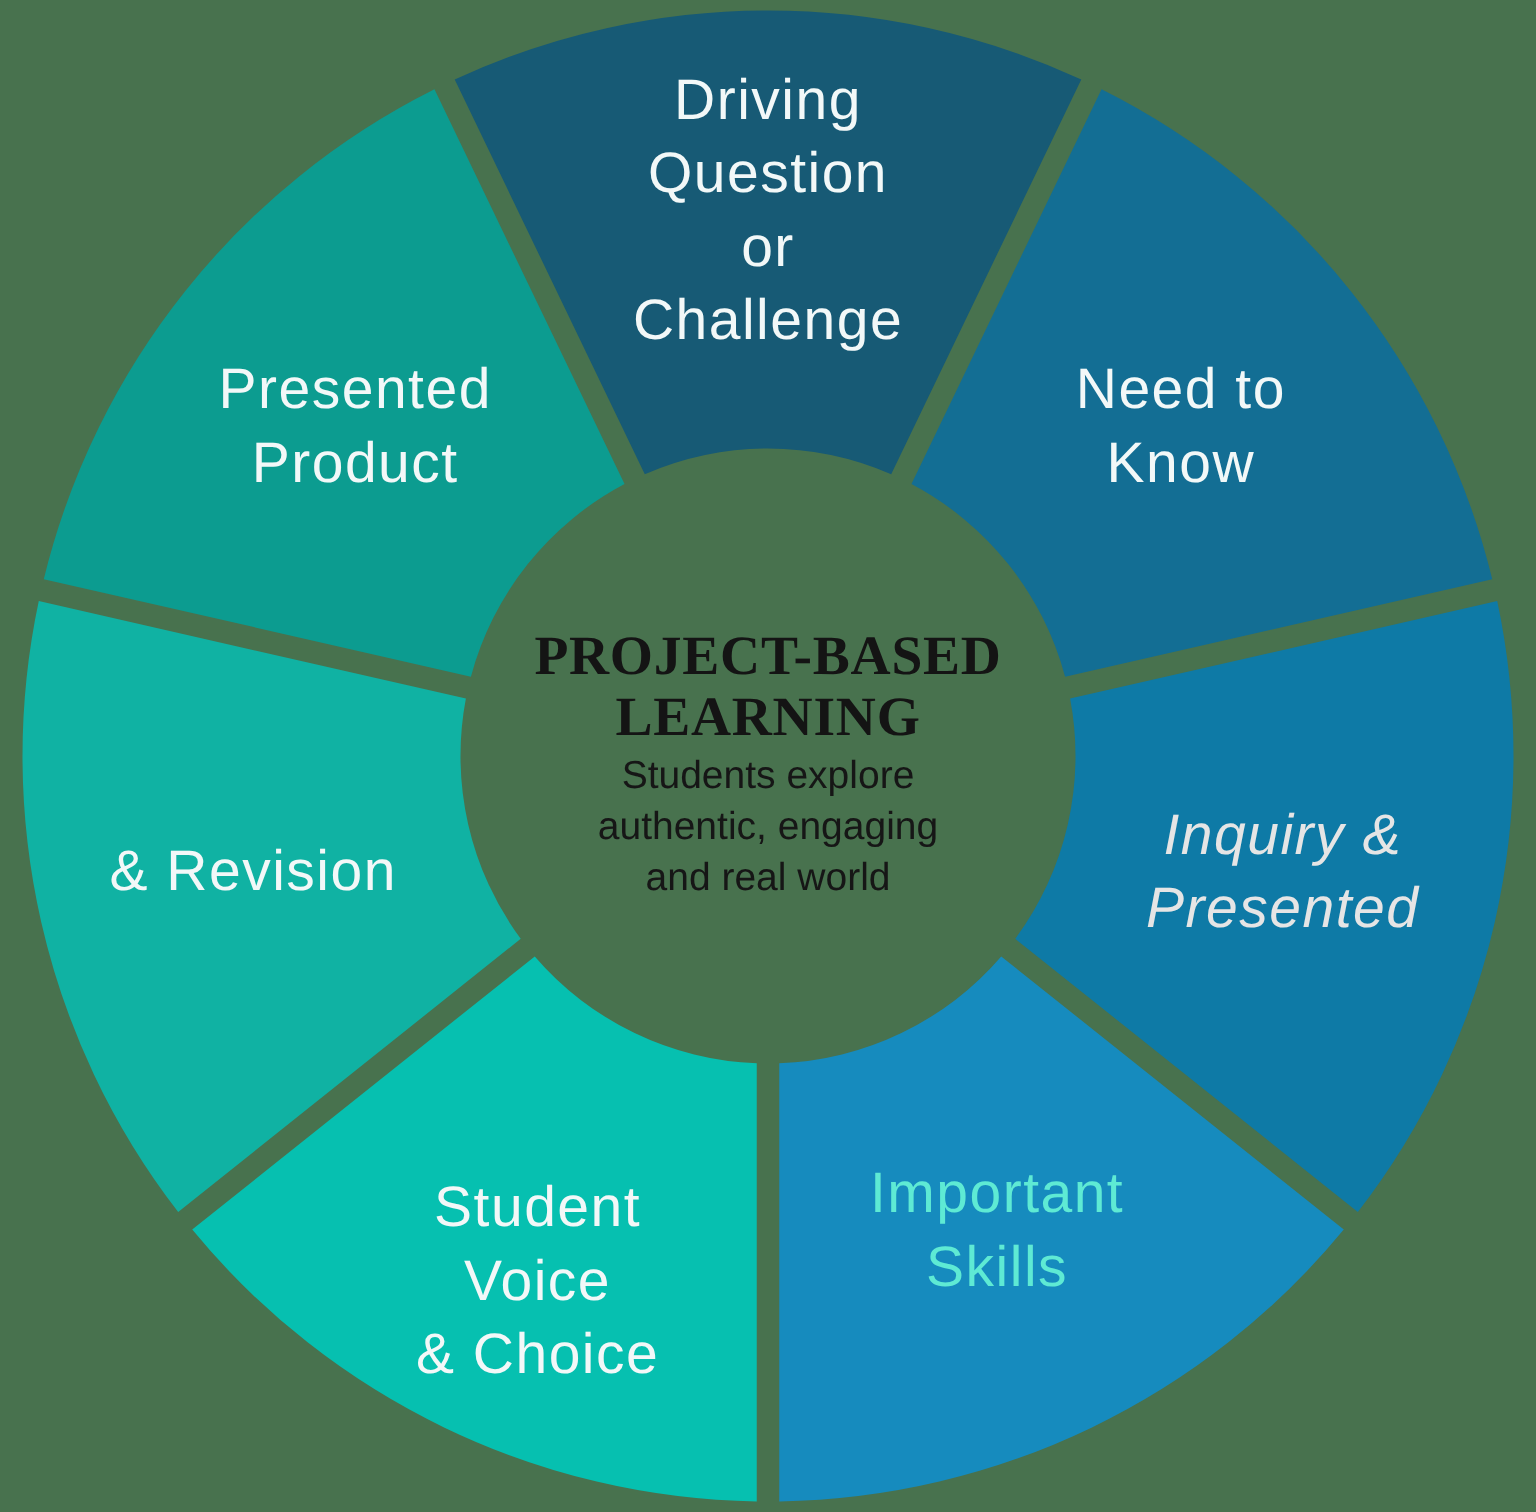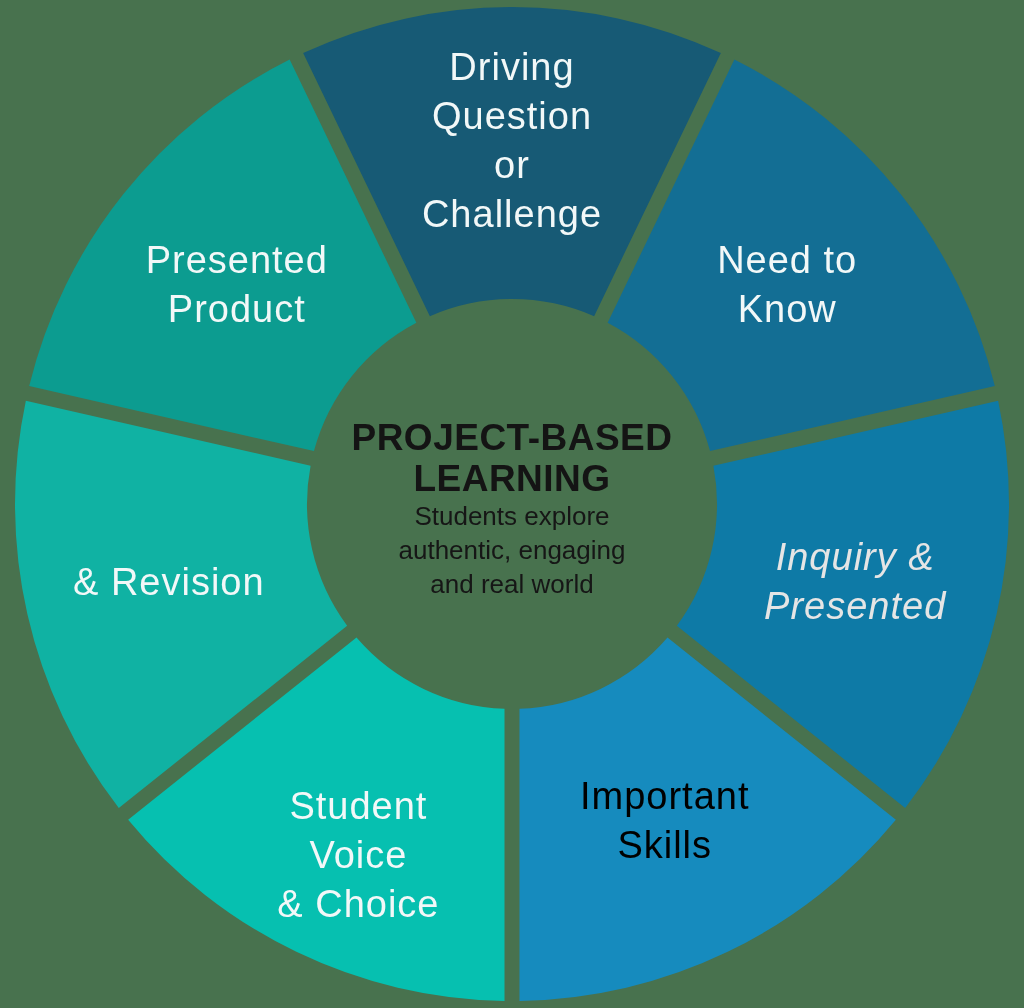--- a/index.html
+++ b/index.html
@@ -41,20 +41,21 @@
     transform: translateX(-50%);
     text-align: center;
     width: 430px;
   }
   .center-title {
     color: #141414;
     font-size: 37px;
     line-height: 41px;
     font-weight: 800;
     letter-spacing: 0.5px;
+    font-family: Liberation Serif, serif;
   }
   .center-subtitle {
     margin-top: 0;
     color: #161616;
     font-size: 26px;
     line-height: 34px;
     font-weight: 500;
   }
 </style>
 </head>
@@ -91,21 +92,21 @@
       <div>Challenge</div>
     </div>
     <div class="seg-label" style="left: 787.205px; top: 284.532px; color: rgb(242, 248, 248);">
       <div>Need to</div>
       <div>Know</div>
     </div>
     <div class="seg-label" style="left: 855.175px; top: 582.327px; color: #e5e5e5; font-style: italic;">
       <div>Inquiry &amp;</div>
       <div>Presented</div>
     </div>
-    <div class="seg-label" style="left: 664.727px; top: 821.141px; color: #000000;">
+    <div class="seg-label" style="left: 664.727px; top: 821.141px; color: #5eead4;">
       <div>Important</div>
       <div>Skills</div>
     </div>
     <div class="seg-label" style="left: 358.405px; top: 822.943px; color: rgb(242, 248, 248); margin-top: 32px;">
       <div>Student</div>
       <div>Voice</div>
       <div>&amp; Choice</div>
     </div>
     <div class="seg-label" style="left: 168.825px; top: 582.327px; color: rgb(242, 248, 248);">
       <div>&amp; Revision</div>

